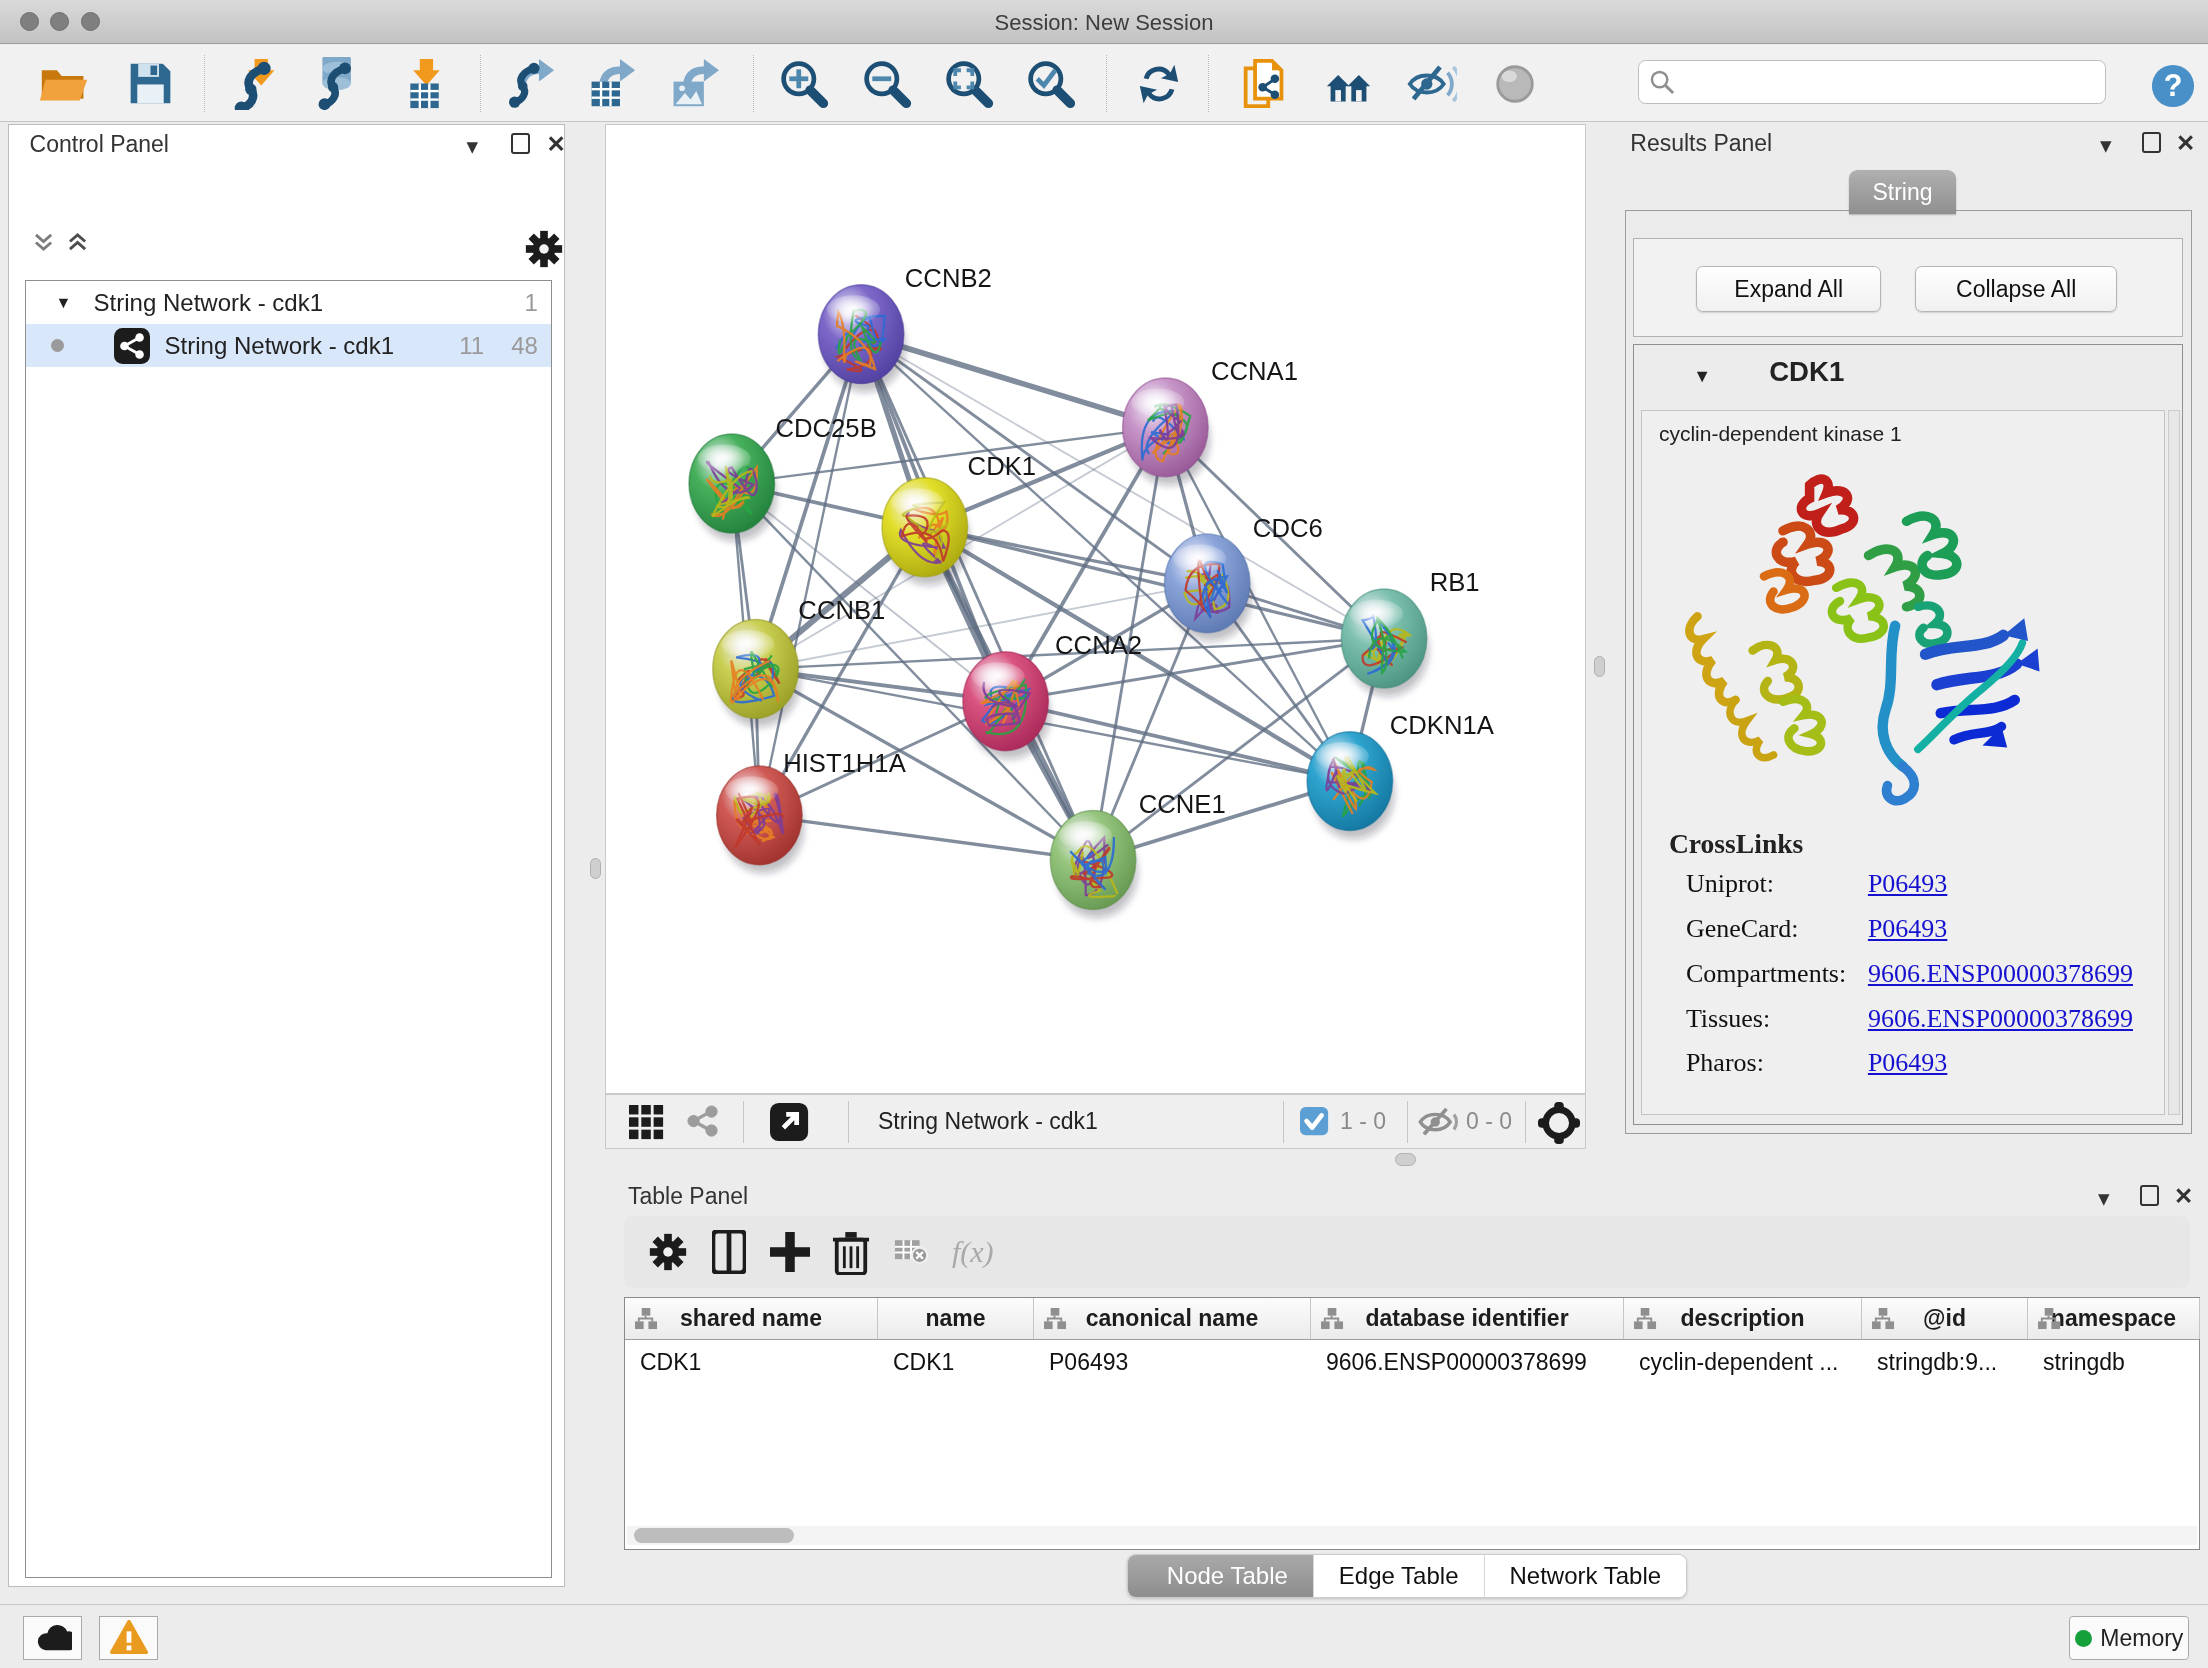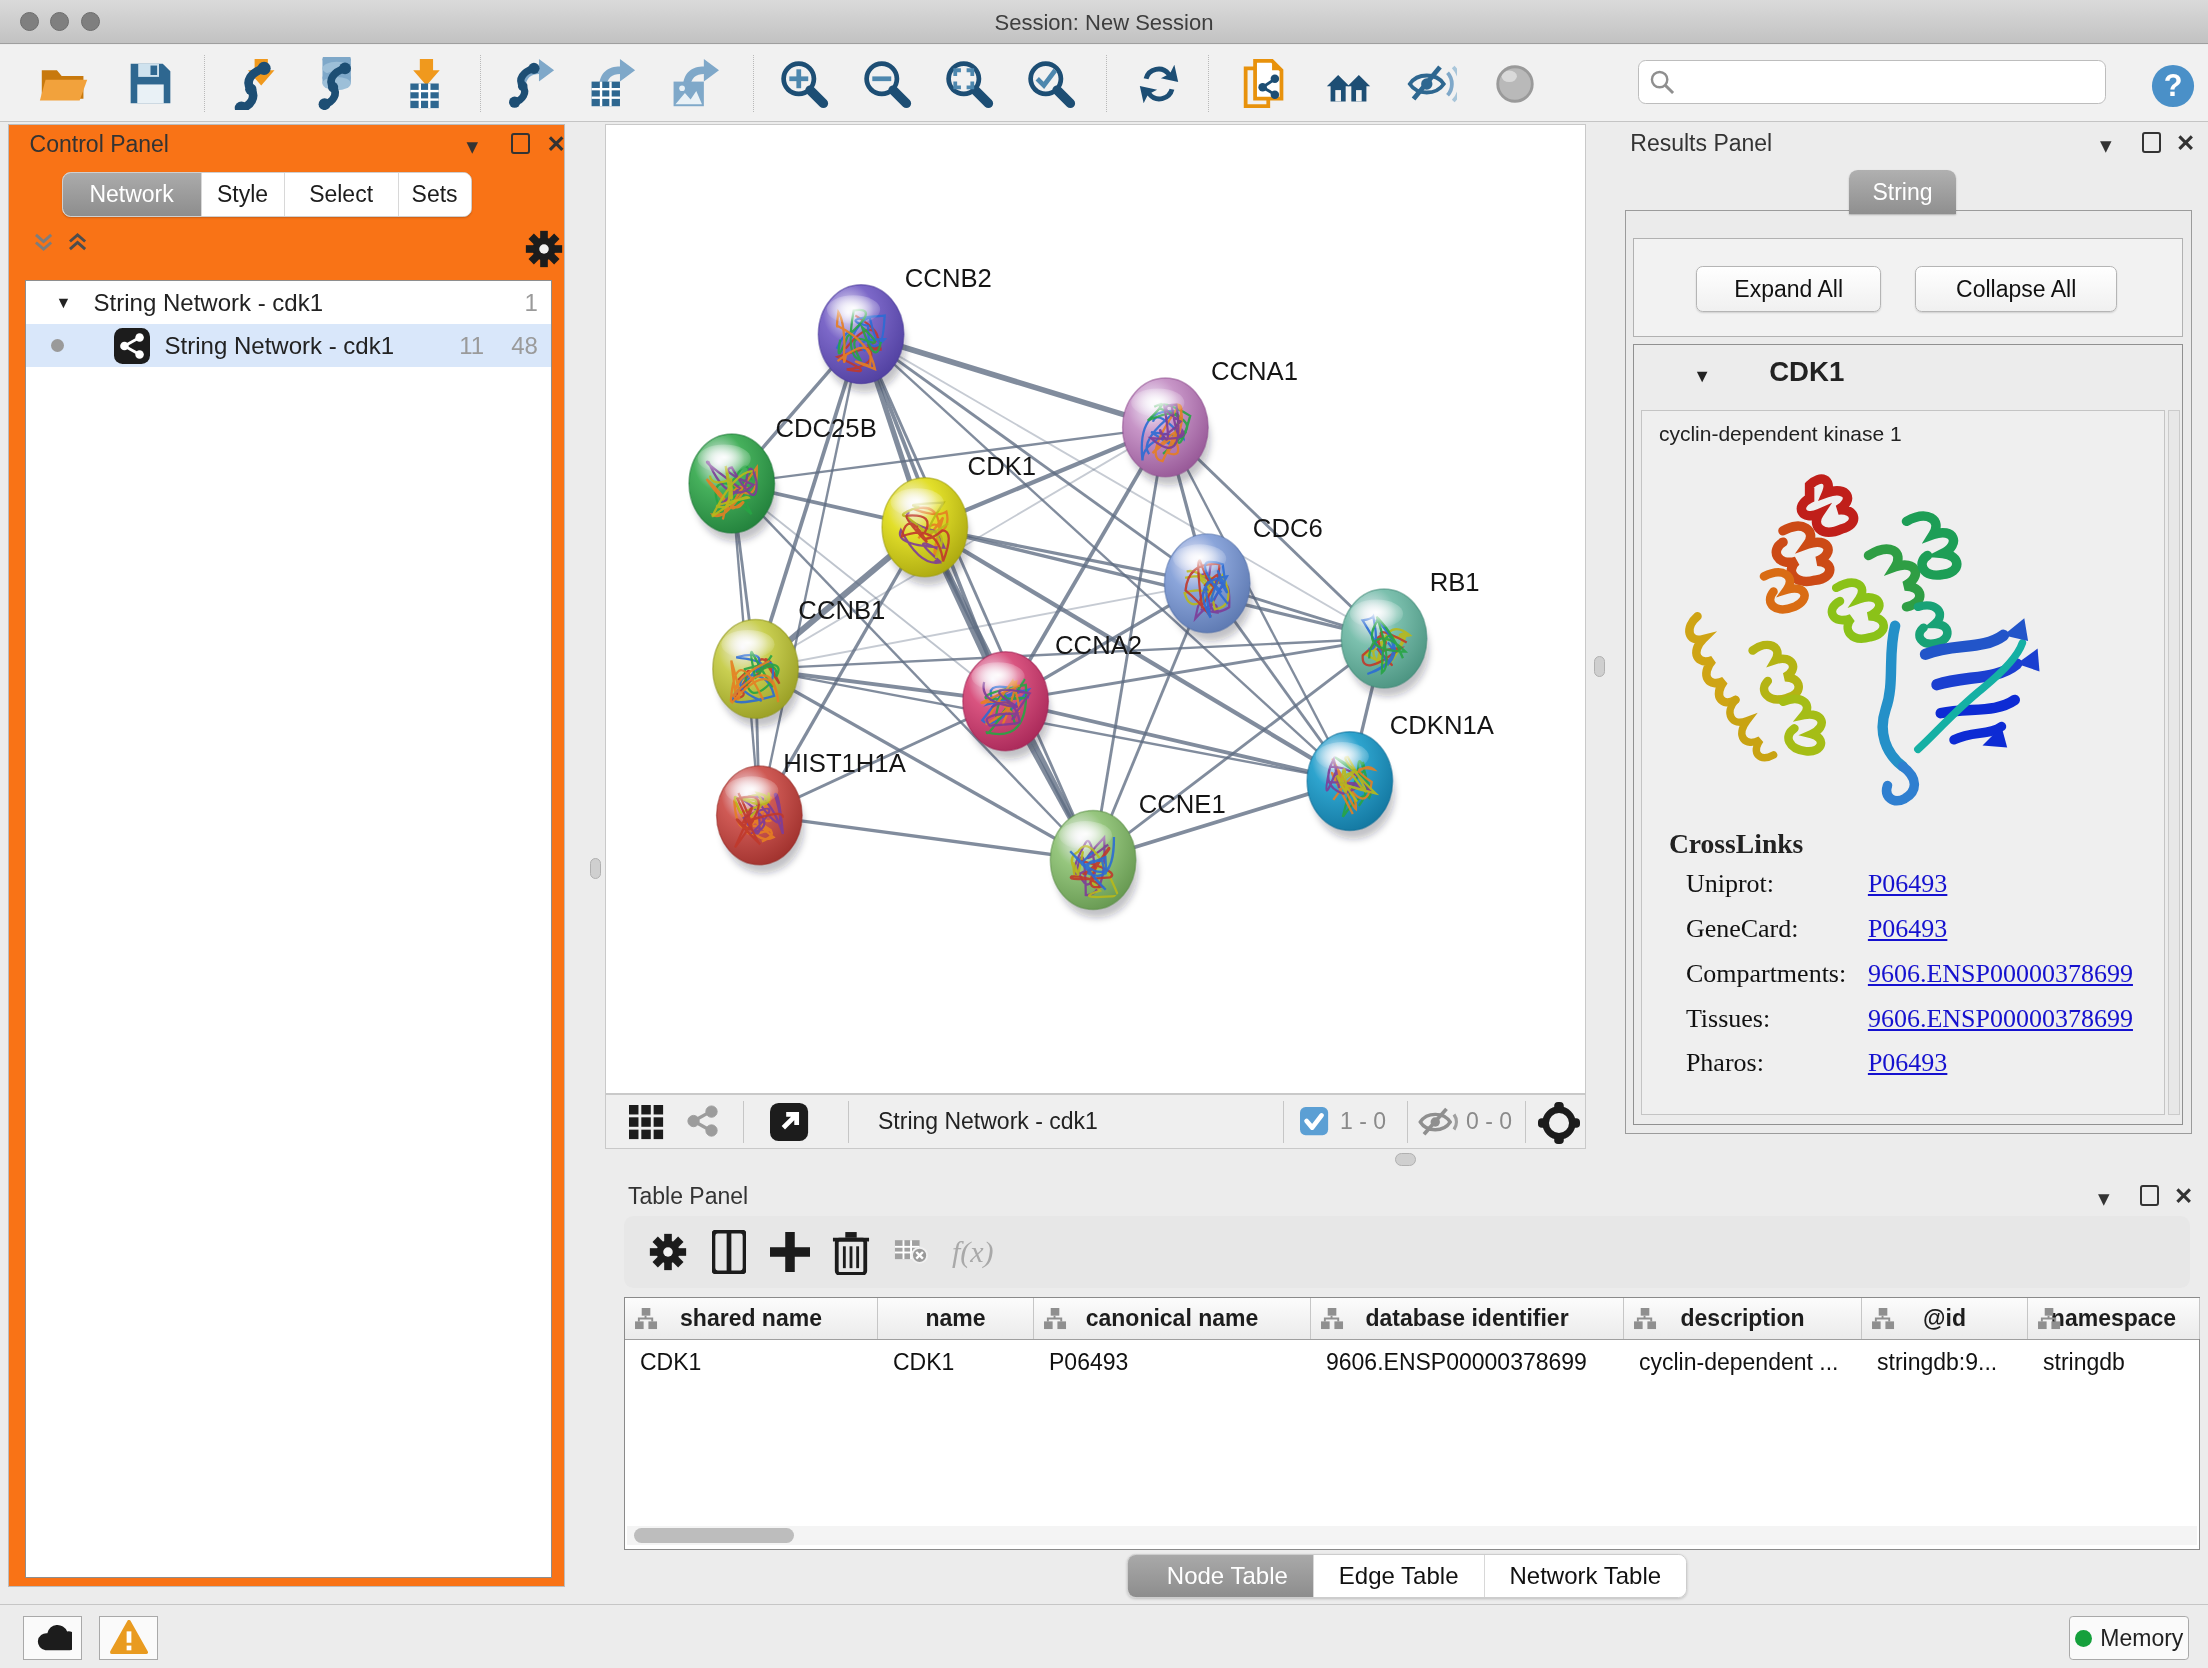--- a/index.html
+++ b/index.html
@@ -39,21 +39,21 @@
   .searchbox input { border:none; outline:none; font-size:21px; width:399px;
     font-family:"Liberation Sans",sans-serif; background:transparent; }
 
   
   .panel-title { font-size:23px; color:#333; }
   .win-ctl { font-size:23px; color:#333; width:28.5px; text-align:center; cursor:default; }
   .float-box { width:19px; height:21px; border:2.4px solid #333; border-radius:2.9px; }
 
   
   .control-panel { position:absolute; left:7.6px; top:124px; width:557px; height:1463px;
-    background:#f97316; border:1px solid #bcbcbc; }
+    background:#ffffff; border:1px solid #bcbcbc; }
   .tabs-row { position:absolute; display:flex; background:#fff; border:1px solid #cfcfcf;
     border-radius:8.6px; overflow:hidden; box-shadow:0 1px 1.9px rgba(0,0,0,.18); }
   .tab { font-size:23px; color:#1c1c1c; display:flex; align-items:center; justify-content:center;
     background:#fff; border-right:1px solid #d8d8d8; }
   .tab:last-child { border-right:none; }
   .tab.selected { background:linear-gradient(#ababab,#8d8d8d); color:#fff; }
   .tree-box { position:absolute; left:16px; top:155px; right:11.4px; bottom:7.6px;
     background:#fff; border:1.9px solid #8e8e8e; }
   .tree-row { position:relative; height:43px; display:flex; align-items:center; font-size:24px; }
   .tree-row.selected { background:#d9e7fa; }
@@ -472,34 +472,20 @@
 </div>
 
 <div class="control-panel">
   <div class="abs" style="left:21px;top:5.7px"><span class="panel-title">Control Panel</span></div>
   <div class="abs" style="left:458px;top:7.6px"><span class="win-ctl">▾</span></div>
   <div class="abs" style="left:502px;top:7.6px">
       <div class="float-box"></div>
     </div>
   <div class="abs" style="left:538px;top:5.7px"><span class="win-ctl" style="font-weight:bold">✕</span></div>
 
-  <div class="tabs-row" style="left:53px;top:47px;height:45px">
-    <div class="tab selected" style="width:139px">
-        <span>Network</span>
-      </div>
-    <div class="tab" style="width:83px">
-        <span>Style</span>
-      </div>
-    <div class="tab" style="width:114px">
-        <span>Select</span>
-      </div>
-    <div class="tab" style="width:72px">
-        <span>Sets</span>
-      </div>
-  </div>
 
   <div class="abs" style="left:25px;top:108px"><svg width="21" height="19" viewBox="0 0 22 20">
         <use href="#i-chev-dd"></use>
       </svg></div>
   <div class="abs" style="left:59px;top:108px"><svg width="21" height="19" viewBox="0 0 22 20">
         <use href="#i-chev-uu"></use>
       </svg></div>
   <div class="abs" style="left:514px;top:103px"><svg width="42" height="42" viewBox="0 0 44 44">
         <use href="#i-gear" transform="translate(22,22)"></use>
       </svg></div>

